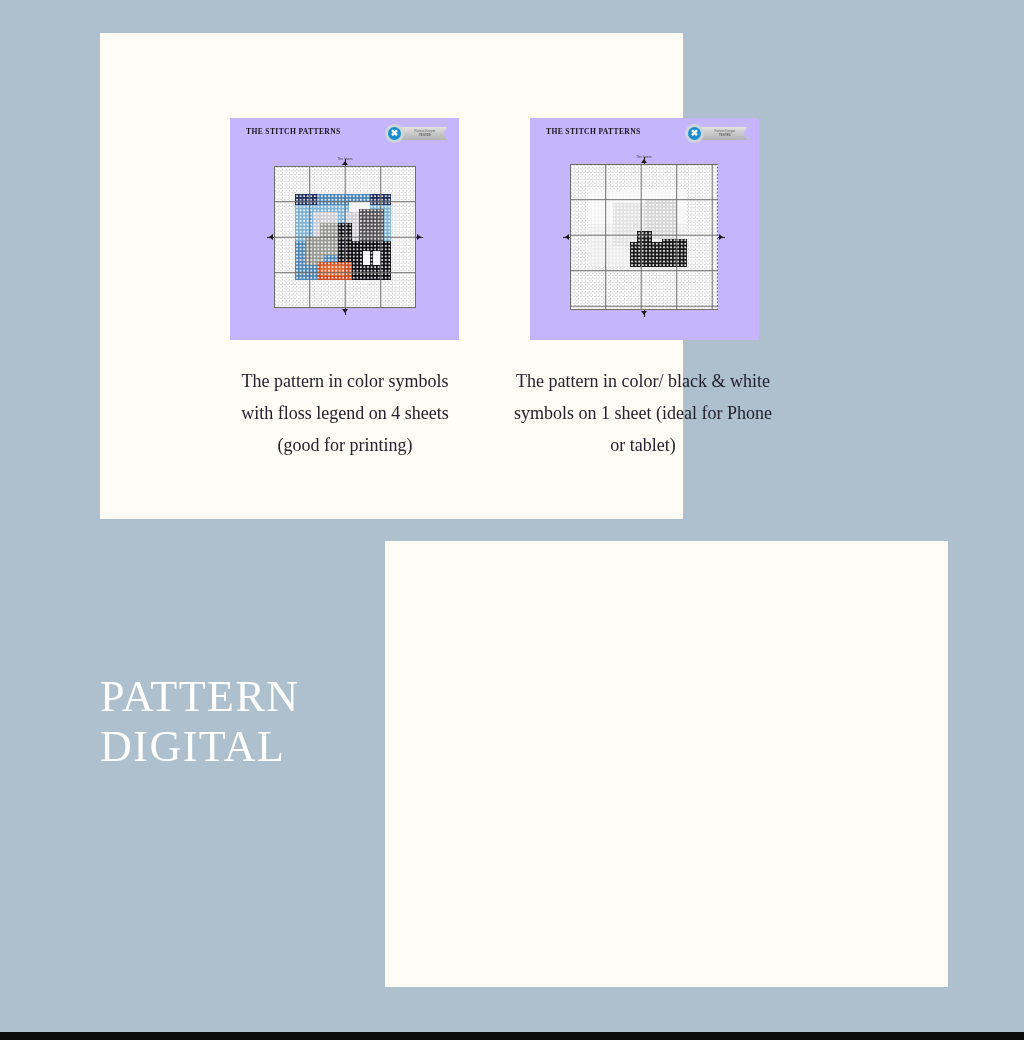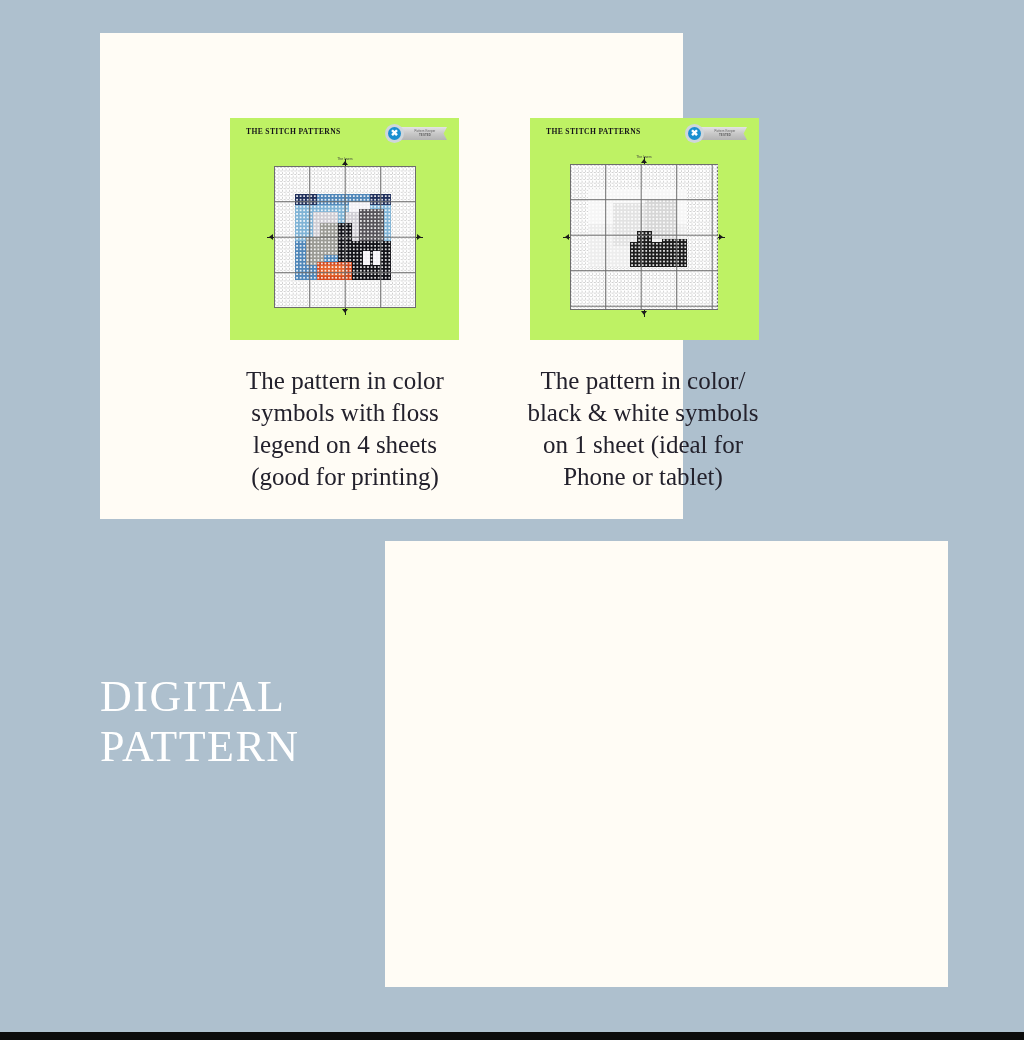--- a/index.html
+++ b/index.html
@@ -14,21 +14,21 @@
 
   
   .bottom-strip{position:absolute;left:0;right:0;bottom:0;height:8px;background:#0b0b0b;}
 
   
   .cream-panel{position:absolute;background:#fffcf5;}
   #panel-top{left:100px;top:33px;width:583px;height:486px;}
   #panel-bottom{left:385px;top:541px;width:563px;height:446px;}
 
   
-  .sheet{position:absolute;background:#bef264;overflow:hidden;}
+  .sheet{position:absolute;background:#c4b5fd;overflow:hidden;}
   #sheet-color   {left:130px;top:85px;width:229px;height:222px;}
   #sheet-bw      {left:430px;top:85px;width:229px;height:222px;}
 
   
   .sheet-head{position:absolute;left:0;top:0;width:100%;height:30px;}
   .sheet-title{
     position:absolute;left:16px;top:9px;
     font-family:"Liberation Serif",serif;
     font-size:7.2px;letter-spacing:.35px;font-weight:700;color:#15131a;
     white-space:nowrap;
@@ -96,21 +96,21 @@
   .tick.t-top{border-left:3px solid transparent;border-right:3px solid transparent;border-top:4px solid #1b1b1b;}
   .tick.t-bot{border-left:3px solid transparent;border-right:3px solid transparent;border-bottom:4px solid #1b1b1b;}
   .tick.t-left{border-top:3px solid transparent;border-bottom:3px solid transparent;border-left:4px solid #1b1b1b;}
   .tick.t-right{border-top:3px solid transparent;border-bottom:3px solid transparent;border-right:4px solid #1b1b1b;}
   .centerline{position:absolute;background:#1b1b1b;}
 
   
   .caption{
     position:absolute;text-align:center;color:#23212c;
     font-family:"Liberation Serif",serif;
-    font-size:25px;line-height:32px;font-weight:400;
+    font-size:18px;line-height:32px;font-weight:400;
   }
   #cap-1{left:128px;top:332px;width:234px;}
   #cap-2{left:412px;top:332px;width:262px;}
 
   
   .display{
     position:absolute;color:#ffffff;
     font-family:"Liberation Serif",serif;font-weight:400;
   }
   #includes-title{left:695px;top:213px;font-size:42px;letter-spacing:1px;line-height:52px;white-space:nowrap;}
@@ -219,18 +219,18 @@
     
 
     
     
 
     
     
   </div>
 
   <div class="display" id="pdf-title">
+    <div>PATTERN</div>
     <div>DIGITAL</div>
-    <div>PATTERN</div>
   </div>
 
   <div class="bottom-strip"></div>
 </div>
 
 </body></html>

